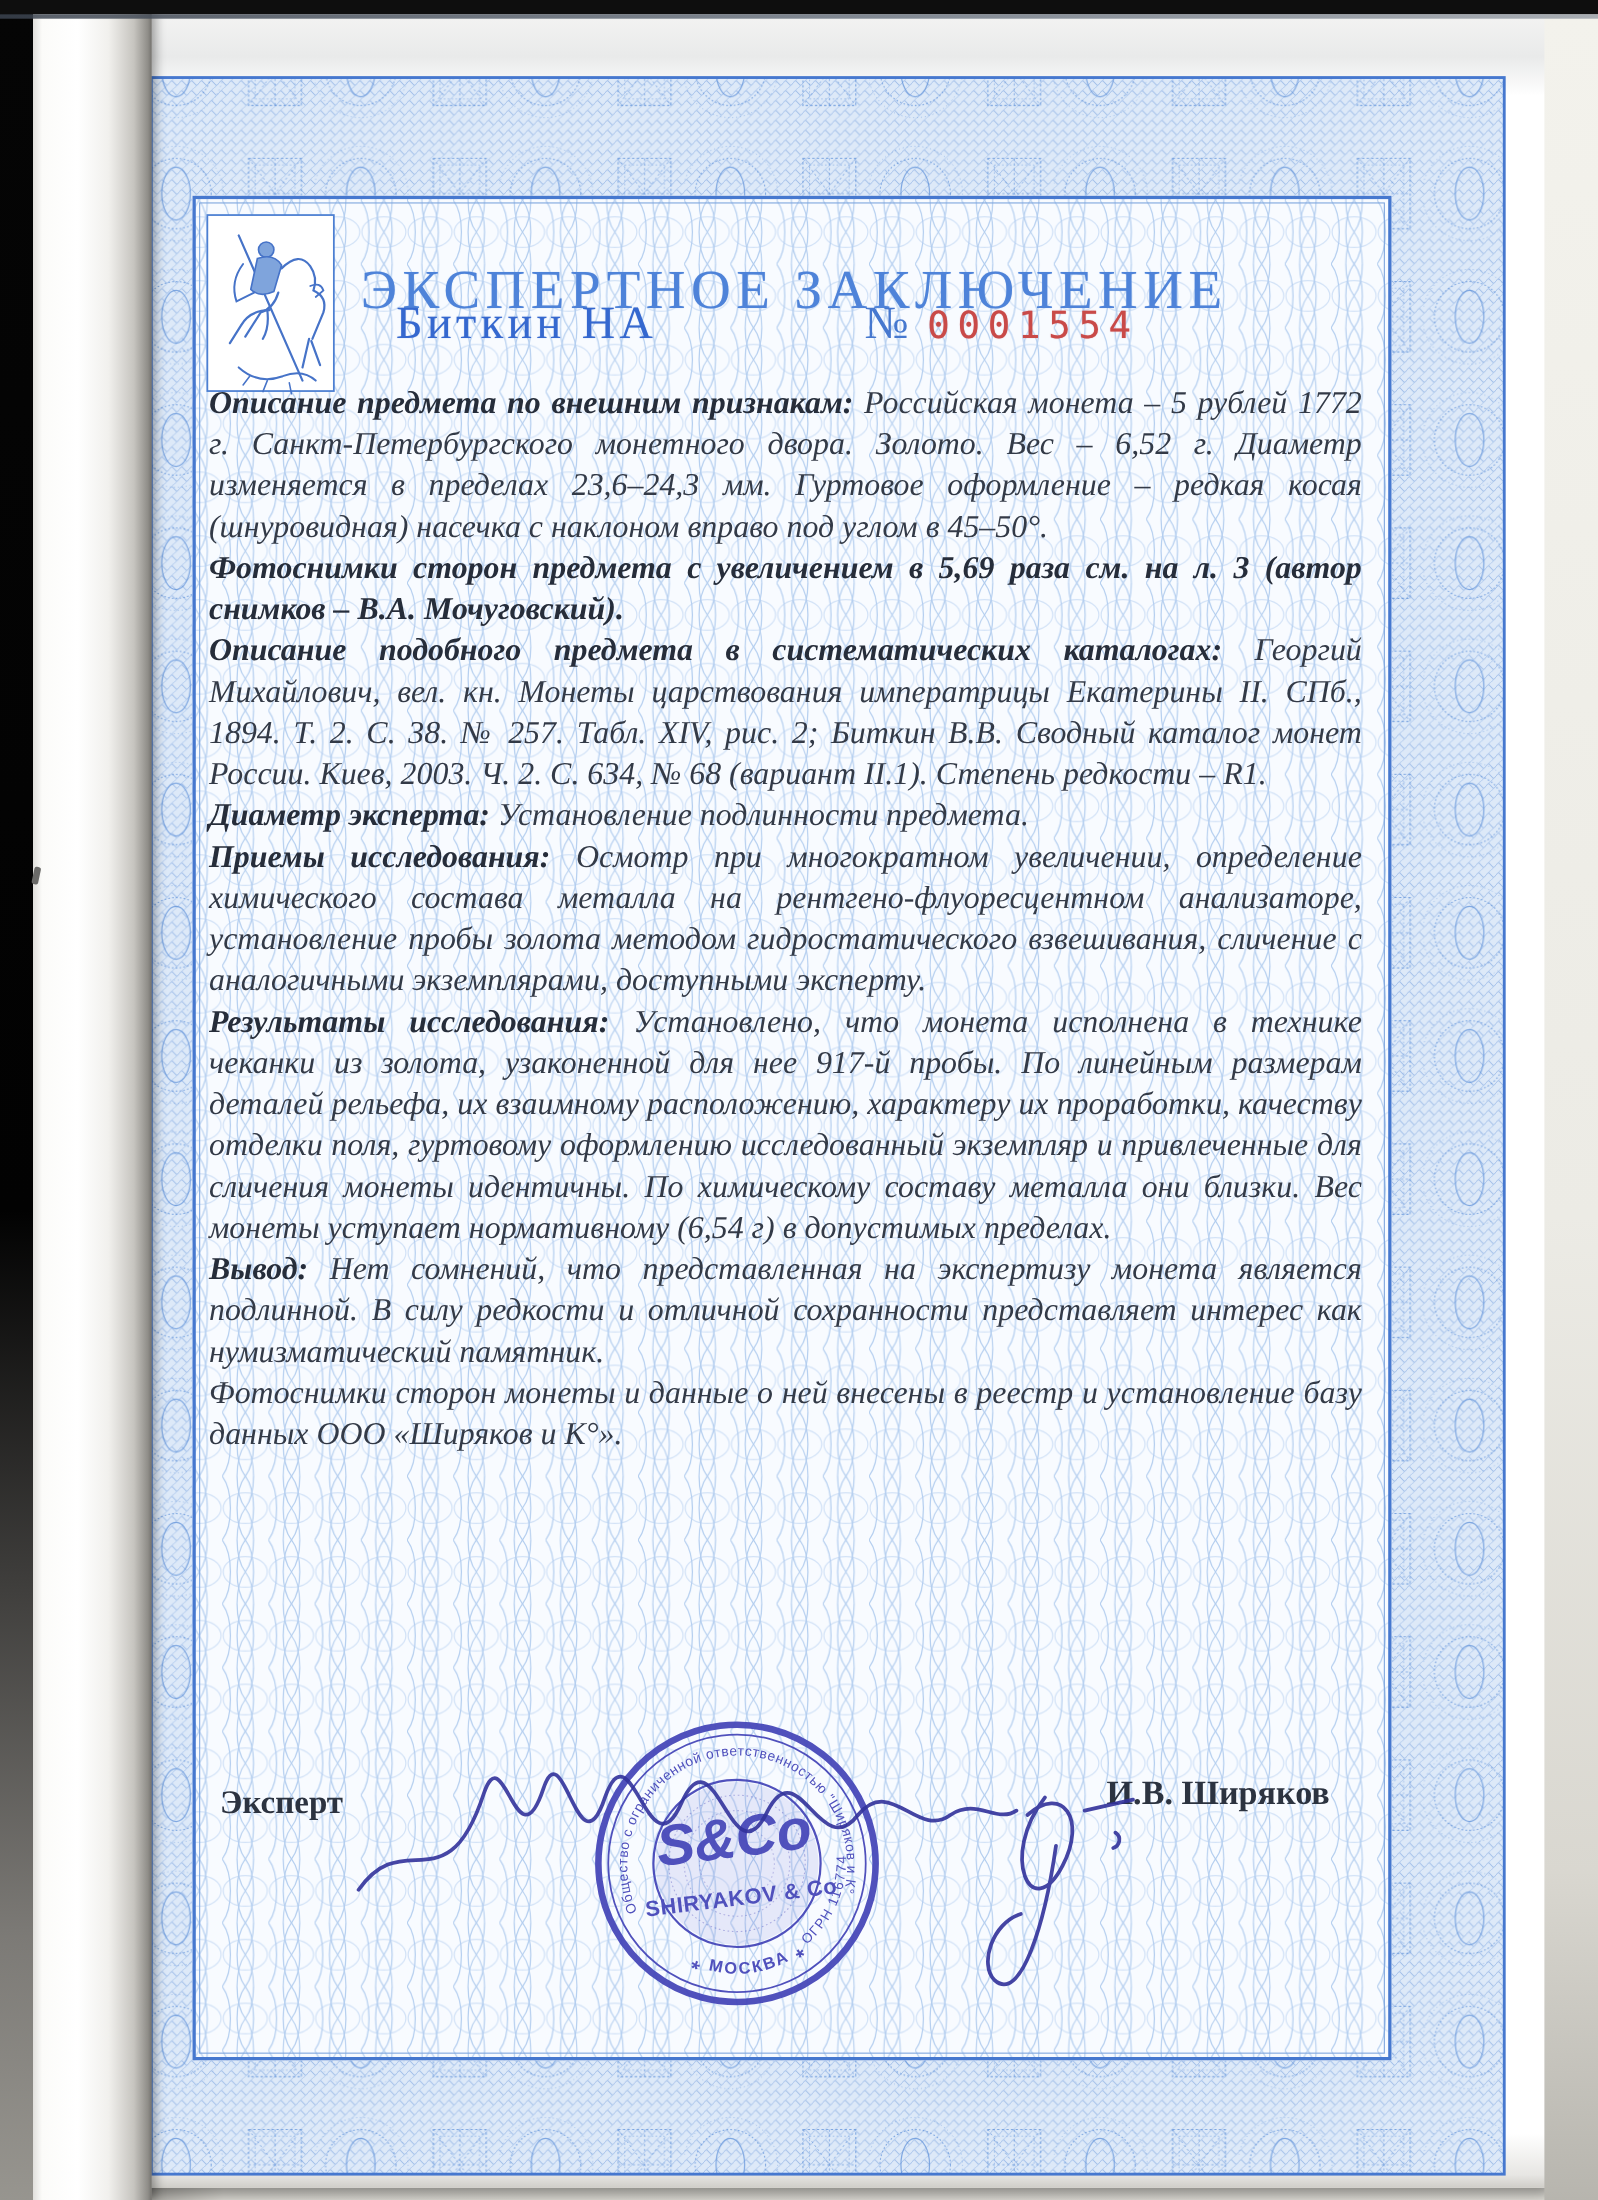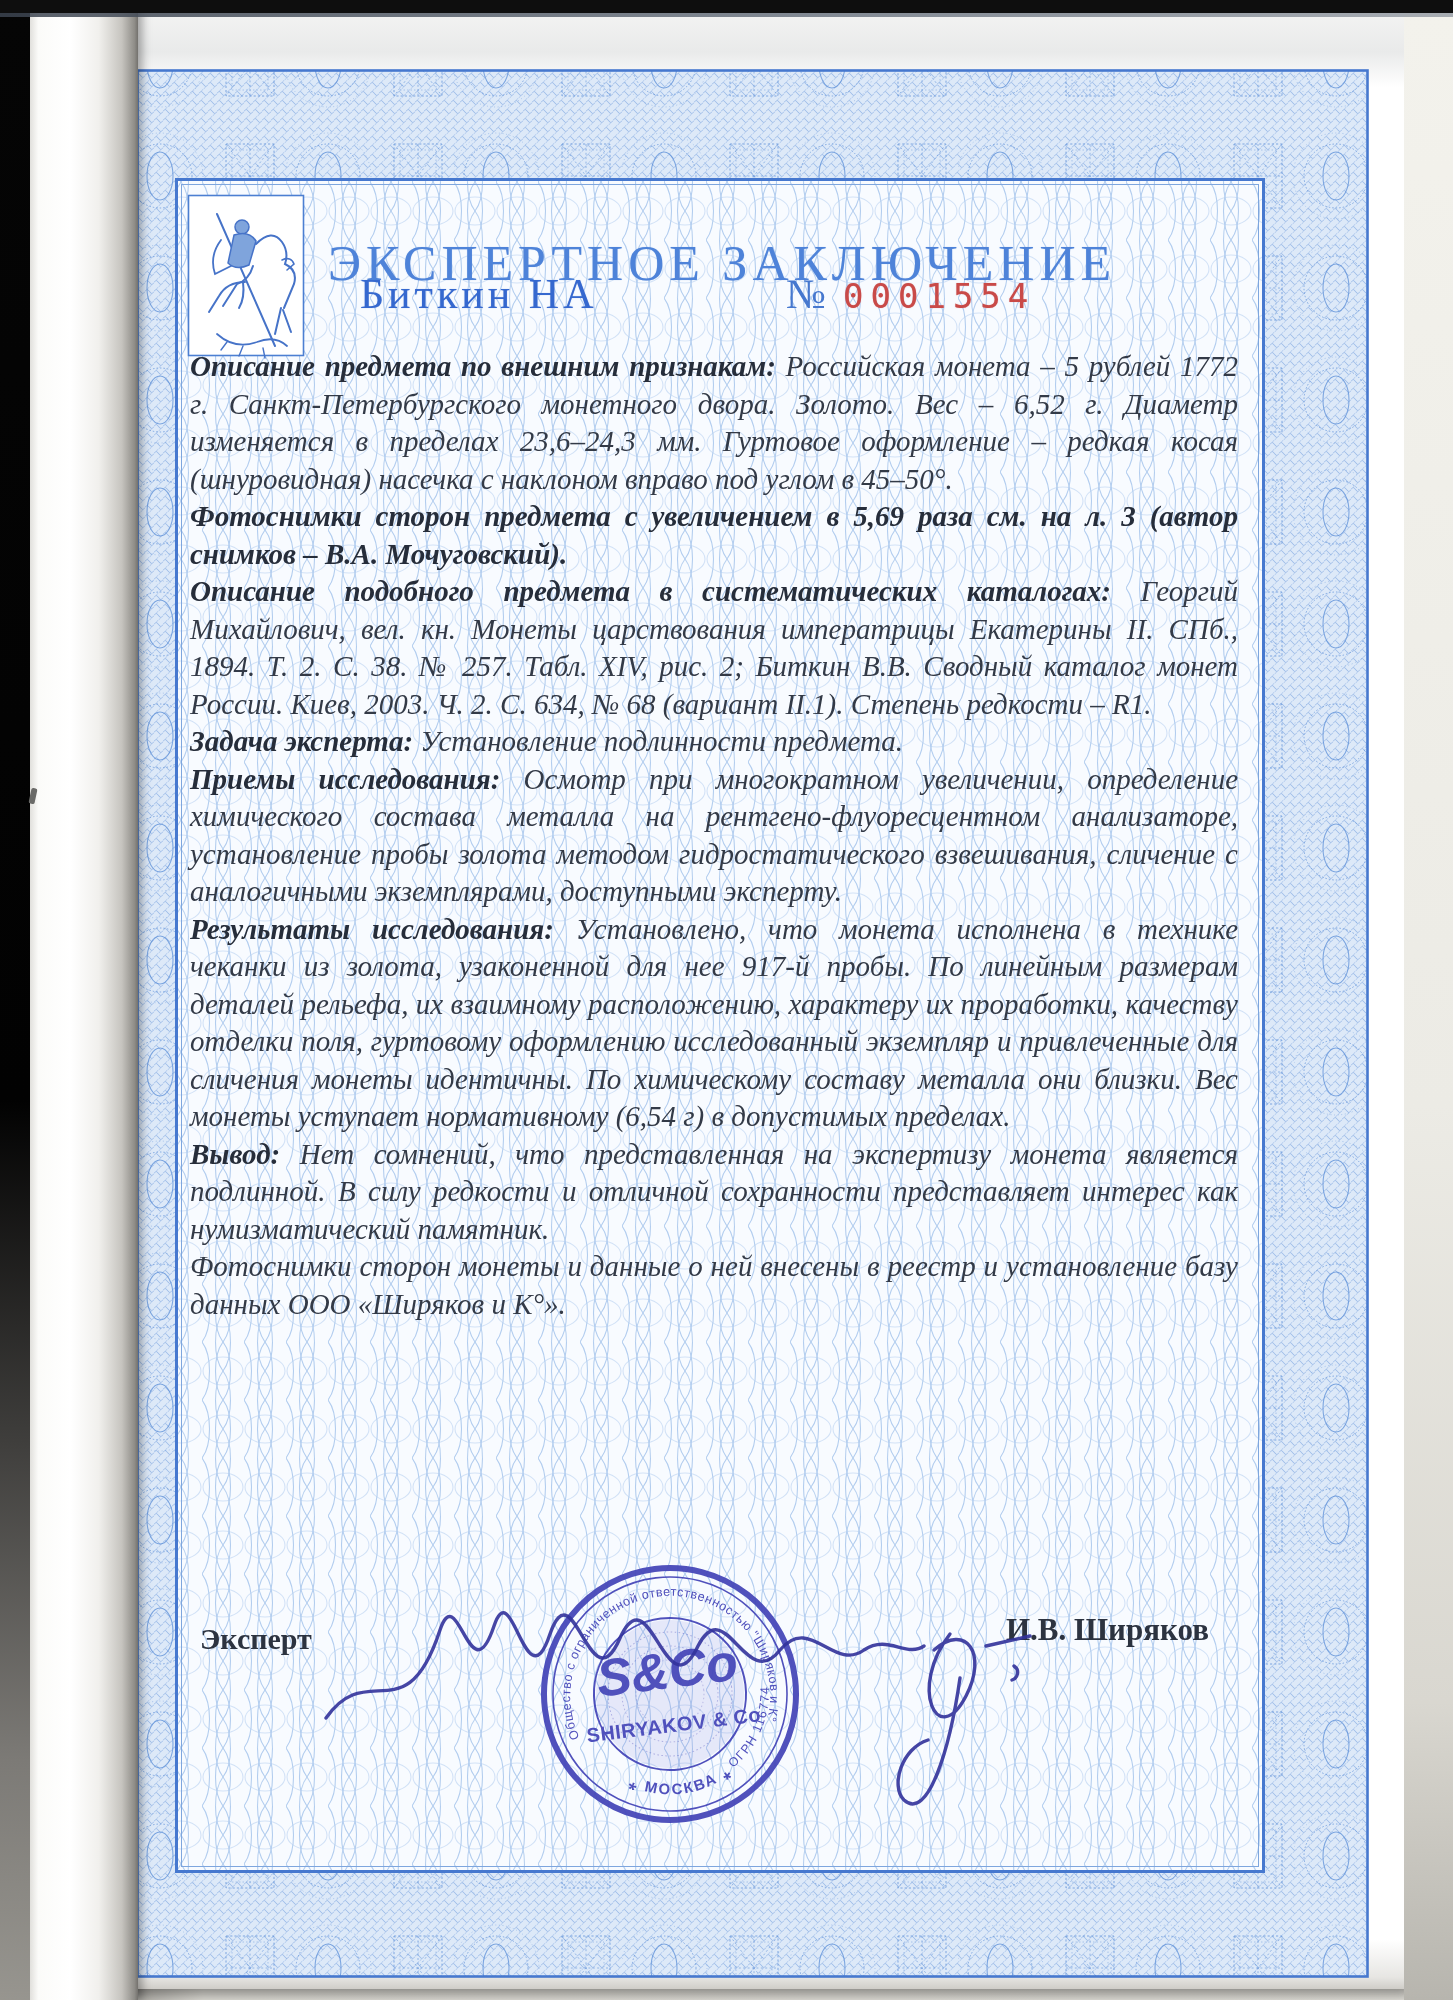--- a/index.html
+++ b/index.html
@@ -121,21 +121,21 @@
   <div class="series-row">
     <span class="series-label">Биткин  НА</span>
     <span class="num-sign">№</span>
     <span class="serial">0001554</span>
   </div>
 
   <div class="body-text">
     <p class="para"><b>Описание предмета по внешним признакам:</b> <span>Российская монета – 5 рублей 1772 г. Санкт-Петербургского монетного двора. Золото. Вес – 6,52 г. Диаметр изменяется в пределах 23,6–24,3 мм. Гуртовое оформление – редкая косая (шнуровидная) насечка с наклоном вправо под углом в 45–50°.</span></p>
     <p class="para"><b>Фотоснимки сторон предмета с увеличением в 5,69 раза см. на л. 3 (автор снимков – В.А. Мочуговский).</b> <span></span></p>
     <p class="para"><b>Описание подобного предмета в систематических каталогах:</b> <span>Георгий Михайлович, вел. кн. Монеты царствования императрицы Екатерины II. СПб., 1894. Т. 2. С. 38. № 257. Табл. XIV, рис. 2; Биткин В.В. Сводный каталог монет России. Киев, 2003. Ч. 2. С. 634, № 68 (вариант II.1). Степень редкости – R1.</span></p>
-    <p class="para"><b>Задача эксперта:</b> <span>Установление подлинности предмета.</span></p>
+    <p class="para"><b>Диаметр эксперта:</b> <span>Установление подлинности предмета.</span></p>
     <p class="para"><b>Приемы исследования:</b> <span>Осмотр при многократном увеличении, определение химического состава металла на рентгено-флуоресцентном анализаторе, установление пробы золота методом гидростатического взвешивания, сличение с аналогичными экземплярами, доступными эксперту.</span></p>
     <p class="para"><b>Результаты исследования:</b> <span>Установлено, что монета исполнена в технике чеканки из золота, узаконенной для нее 917-й пробы. По линейным размерам деталей рельефа, их взаимному расположению, характеру их проработки, качеству отделки поля, гуртовому оформлению исследованный экземпляр и привлеченные для сличения монеты идентичны. По химическому составу металла они близки. Вес монеты уступает нормативному (6,54 г) в допустимых пределах.</span></p>
     <p class="para"><b>Вывод:</b> <span>Нет сомнений, что представленная на экспертизу монета является подлинной. В силу редкости и отличной сохранности представляет интерес как нумизматический памятник.</span></p>
     <p class="para registry-note">Фотоснимки сторон монеты и данные о ней внесены в реестр и установление базу данных ООО «Ширяков и К°».</p>
   </div>
 
   <div class="sig-row">
     <div class="expert-label">Эксперт</div>
     <div class="expert-name">И.В. Ширяков</div>
 

